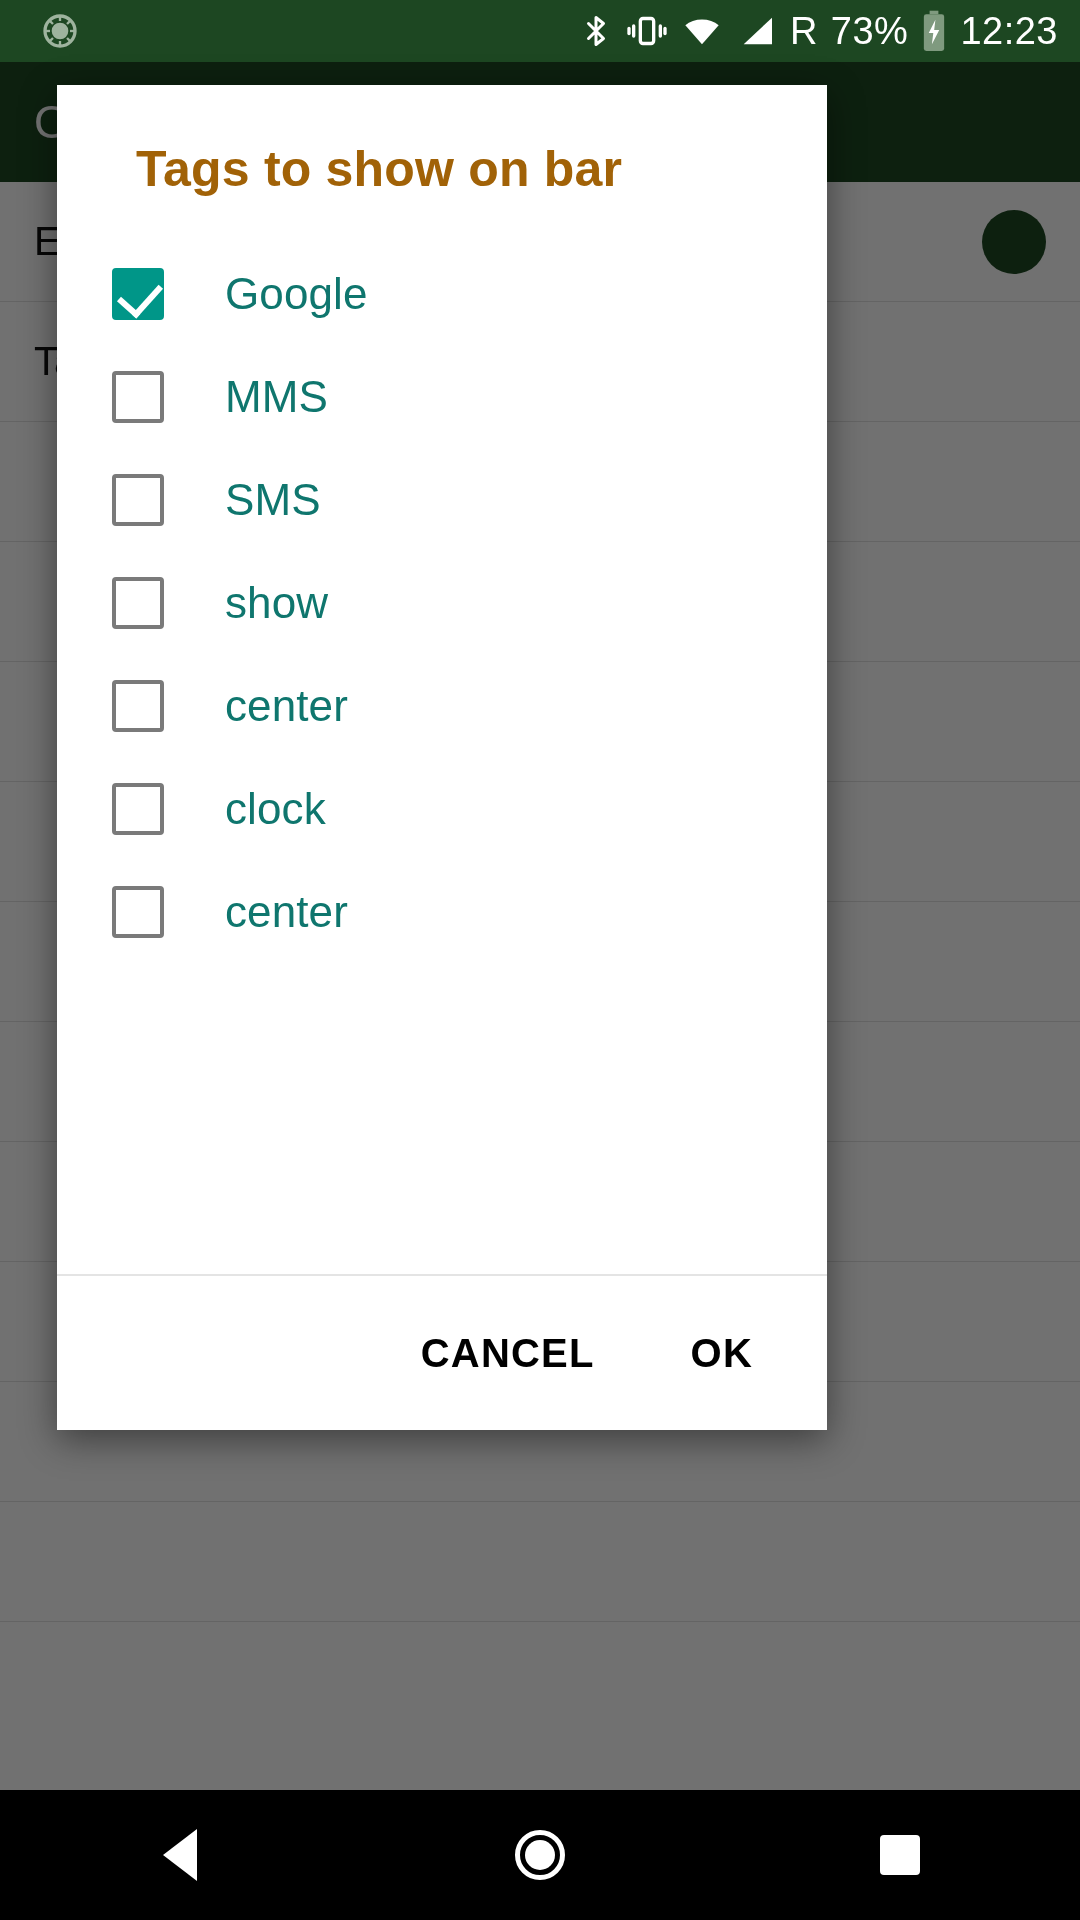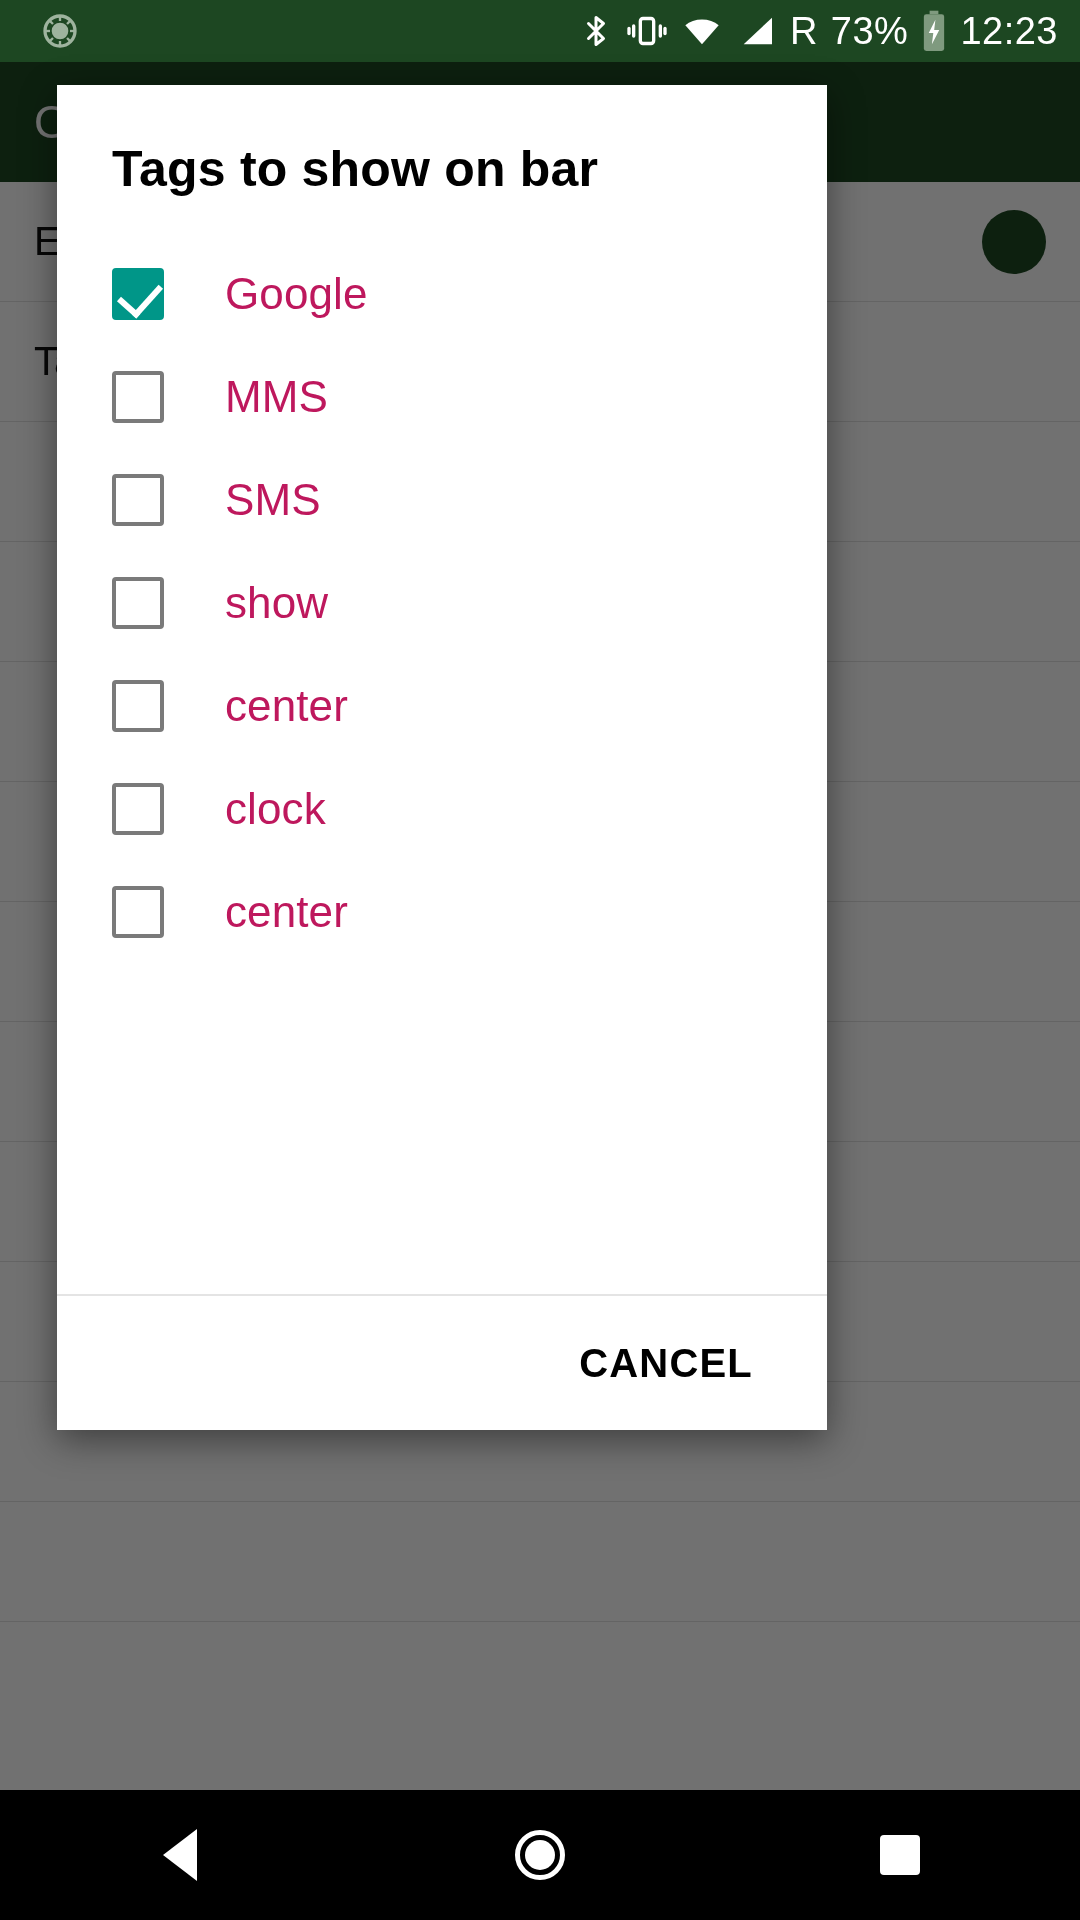--- a/index.html
+++ b/index.html
@@ -51,22 +51,22 @@
   .sb-ico { display:flex; align-items:center; }
 
   
   #dialog {
     position:absolute; left:57px; top:85px; width:770px; height:1345px;
     background:#ffffff; z-index:50;
     box-shadow:0 10px 34px rgba(0,0,0,.45);
     display:flex; flex-direction:column;
   }
   #dlg-title {
-    font-size:50px; font-weight:bold; color:#000000;
-    padding:55px 0 0 55px; letter-spacing:.2px;
+    font-size:50px; font-weight:bold; color:#a16207;
+    padding:55px 0 0 79px; letter-spacing:.2px;
   }
   #dlg-list {
     flex:1; margin-top:44px; overflow:hidden; position:relative;
   }
   .item {
     height:103px; display:flex; align-items:center; padding-left:55px;
   }
   .cb {
     width:52px; height:52px; flex:none;
     border:4px solid #7a7a7a; border-radius:4px; background:#ffffff;
@@ -75,25 +75,25 @@
   .cb.checked {
     background:#009688; border-color:#009688;
   }
   .cb.checked::after {
     content:""; position:absolute;
     left:11px; top:3px; width:20px; height:34px;
     border:6px solid #ffffff; border-top:0; border-left:0;
     transform:rotate(42deg);
   }
   .item .lbl {
-    margin-left:61px; font-size:44px; color:#be185d; letter-spacing:.1px;
+    margin-left:61px; font-size:44px; color:#0f766e; letter-spacing:.1px;
   }
   #dlg-divider { height:2px; background:#e4e4e4; }
   #dlg-buttons {
-    height:134px; display:flex; align-items:center; justify-content:flex-end;
+    height:154px; display:flex; align-items:center; justify-content:flex-end;
     padding-right:44px; gap:0;
   }
   .dlg-btn {
     background:none; border:0; cursor:pointer;
     font-family:"Liberation Sans", sans-serif;
     font-size:40px; font-weight:bold; color:#000000;
     letter-spacing:1.2px; padding:22px 30px;
   }
   #btn-ok { margin-left:36px; }
 
@@ -240,20 +240,21 @@
     <div class="item">
       
       
     </div>
   </div>
 
   <div id="dlg-divider"></div>
 
   <div id="dlg-buttons">
     <button class="dlg-btn" id="btn-cancel">CANCEL</button>
+    <button class="dlg-btn" id="btn-ok">OK</button>
   </div>
 </div>
 
 <div id="navbar">
   <div class="nav-btn">
     <span id="nav-back"></span>
   </div>
   <div class="nav-btn">
     <span id="nav-home"></span>
   </div>

